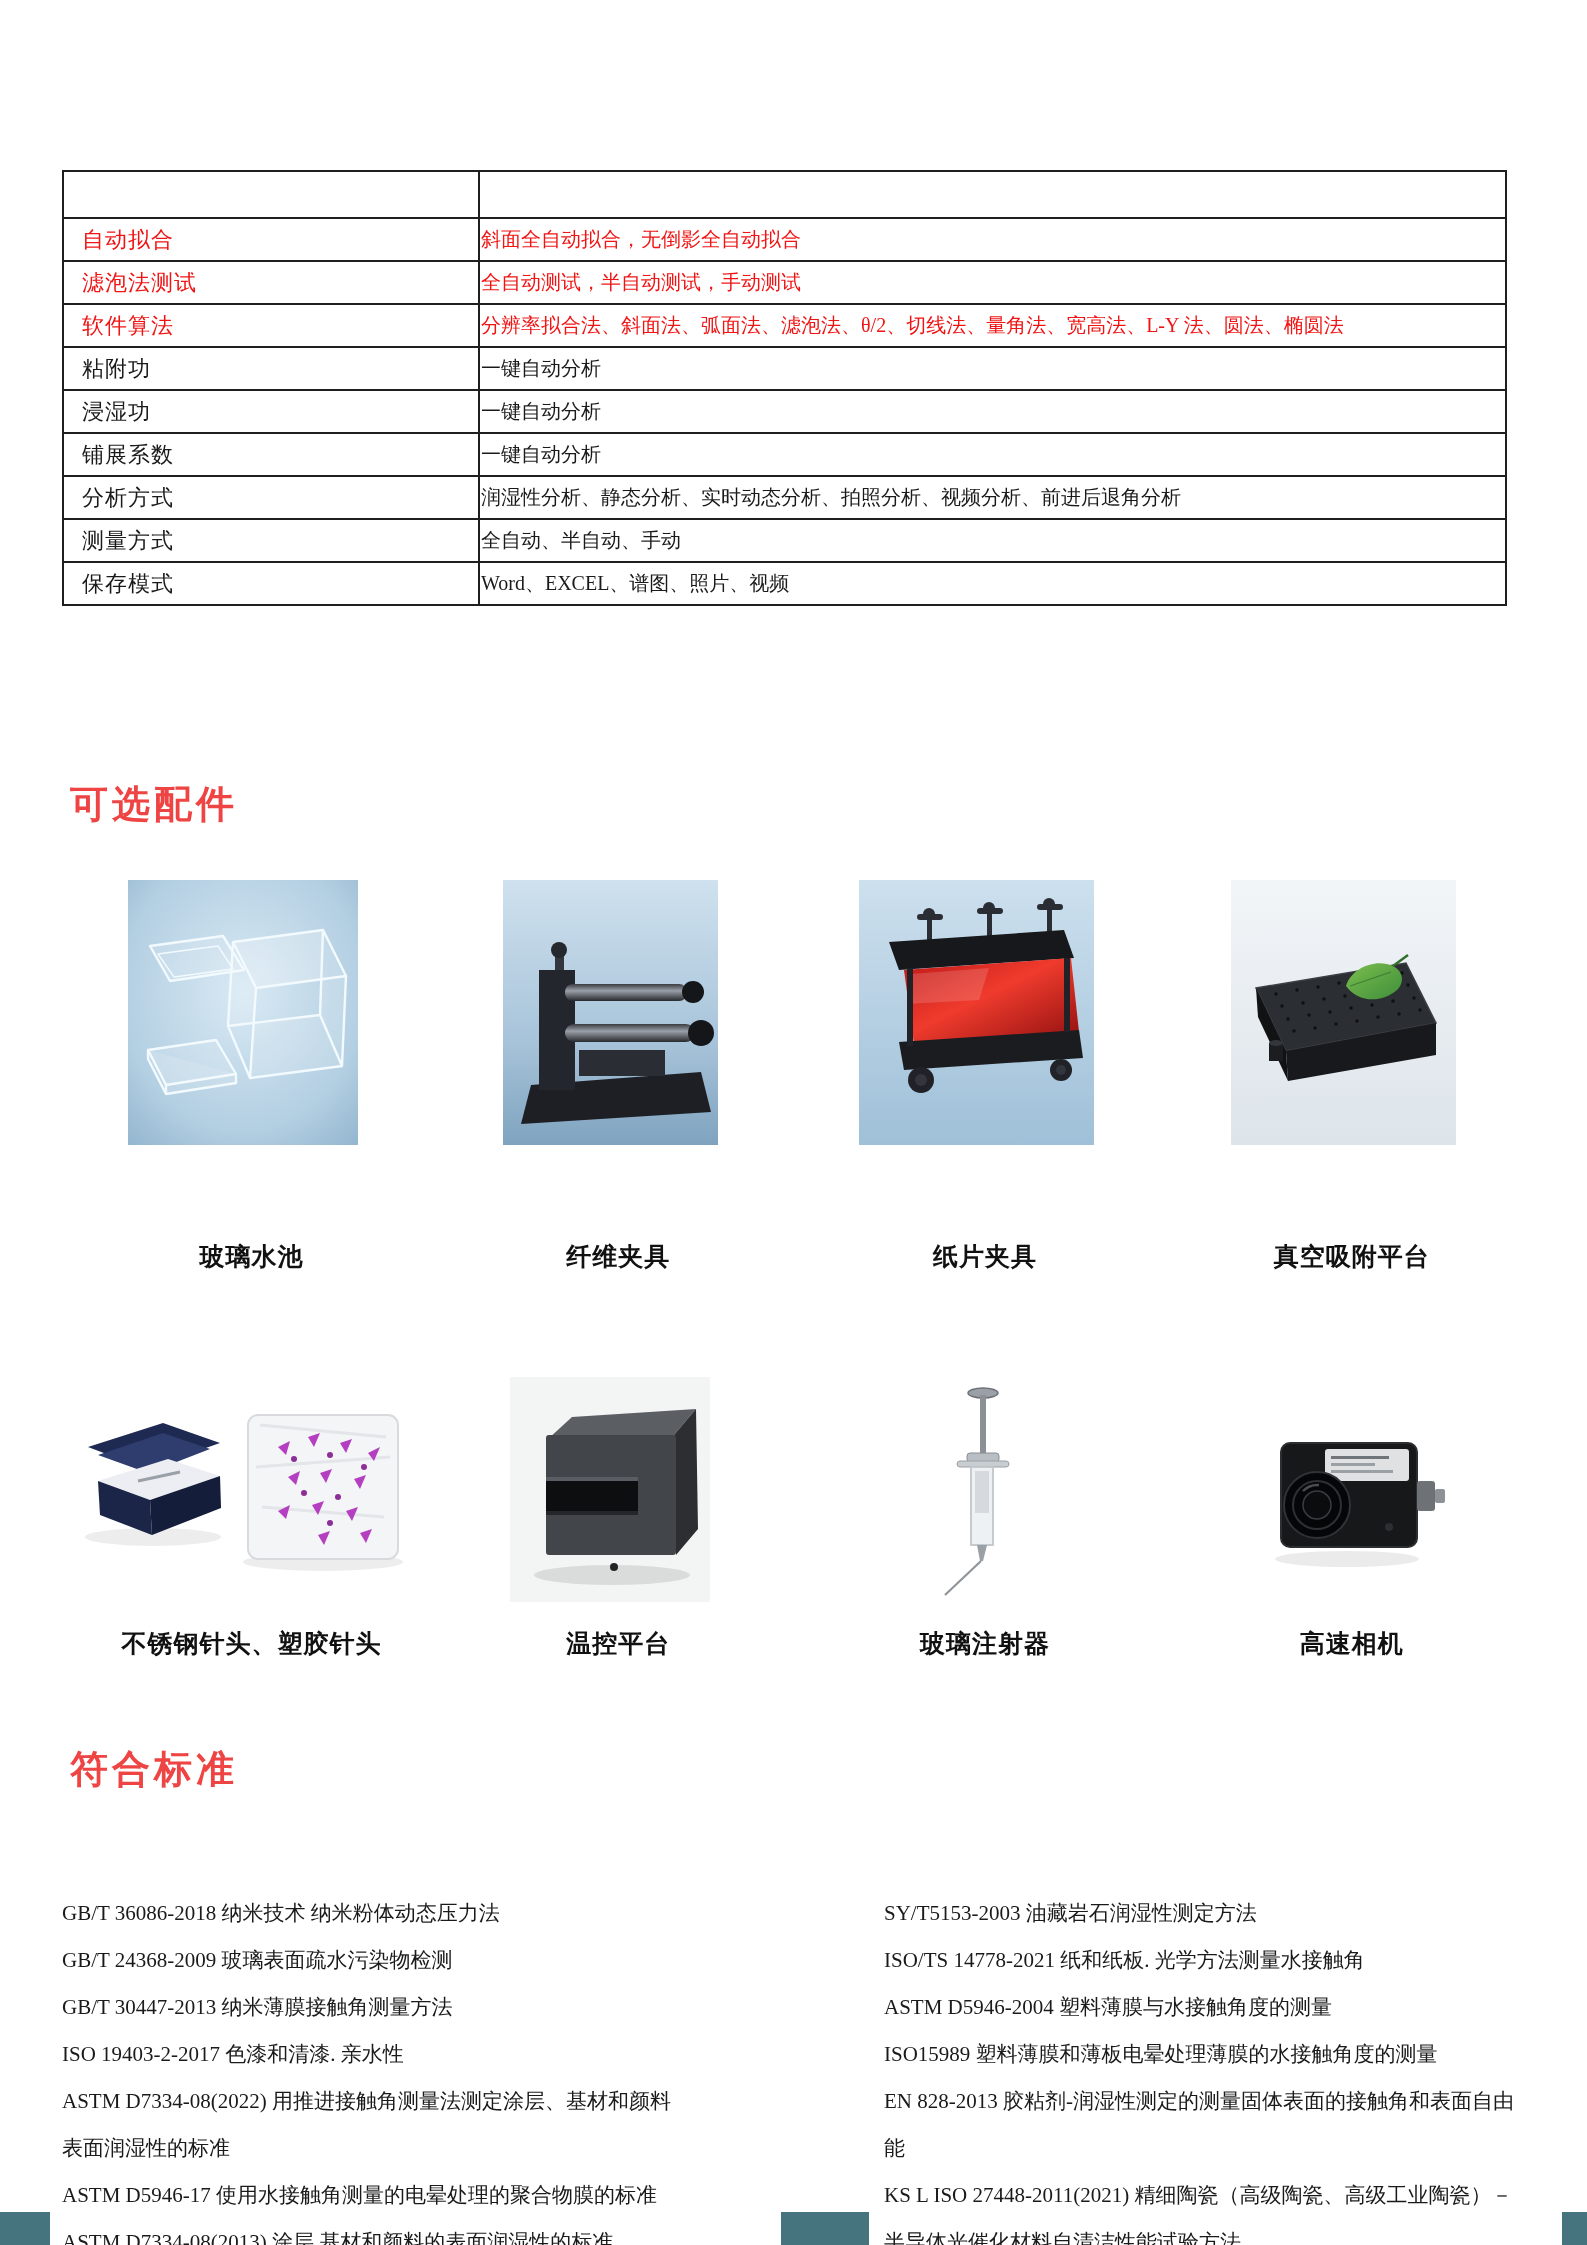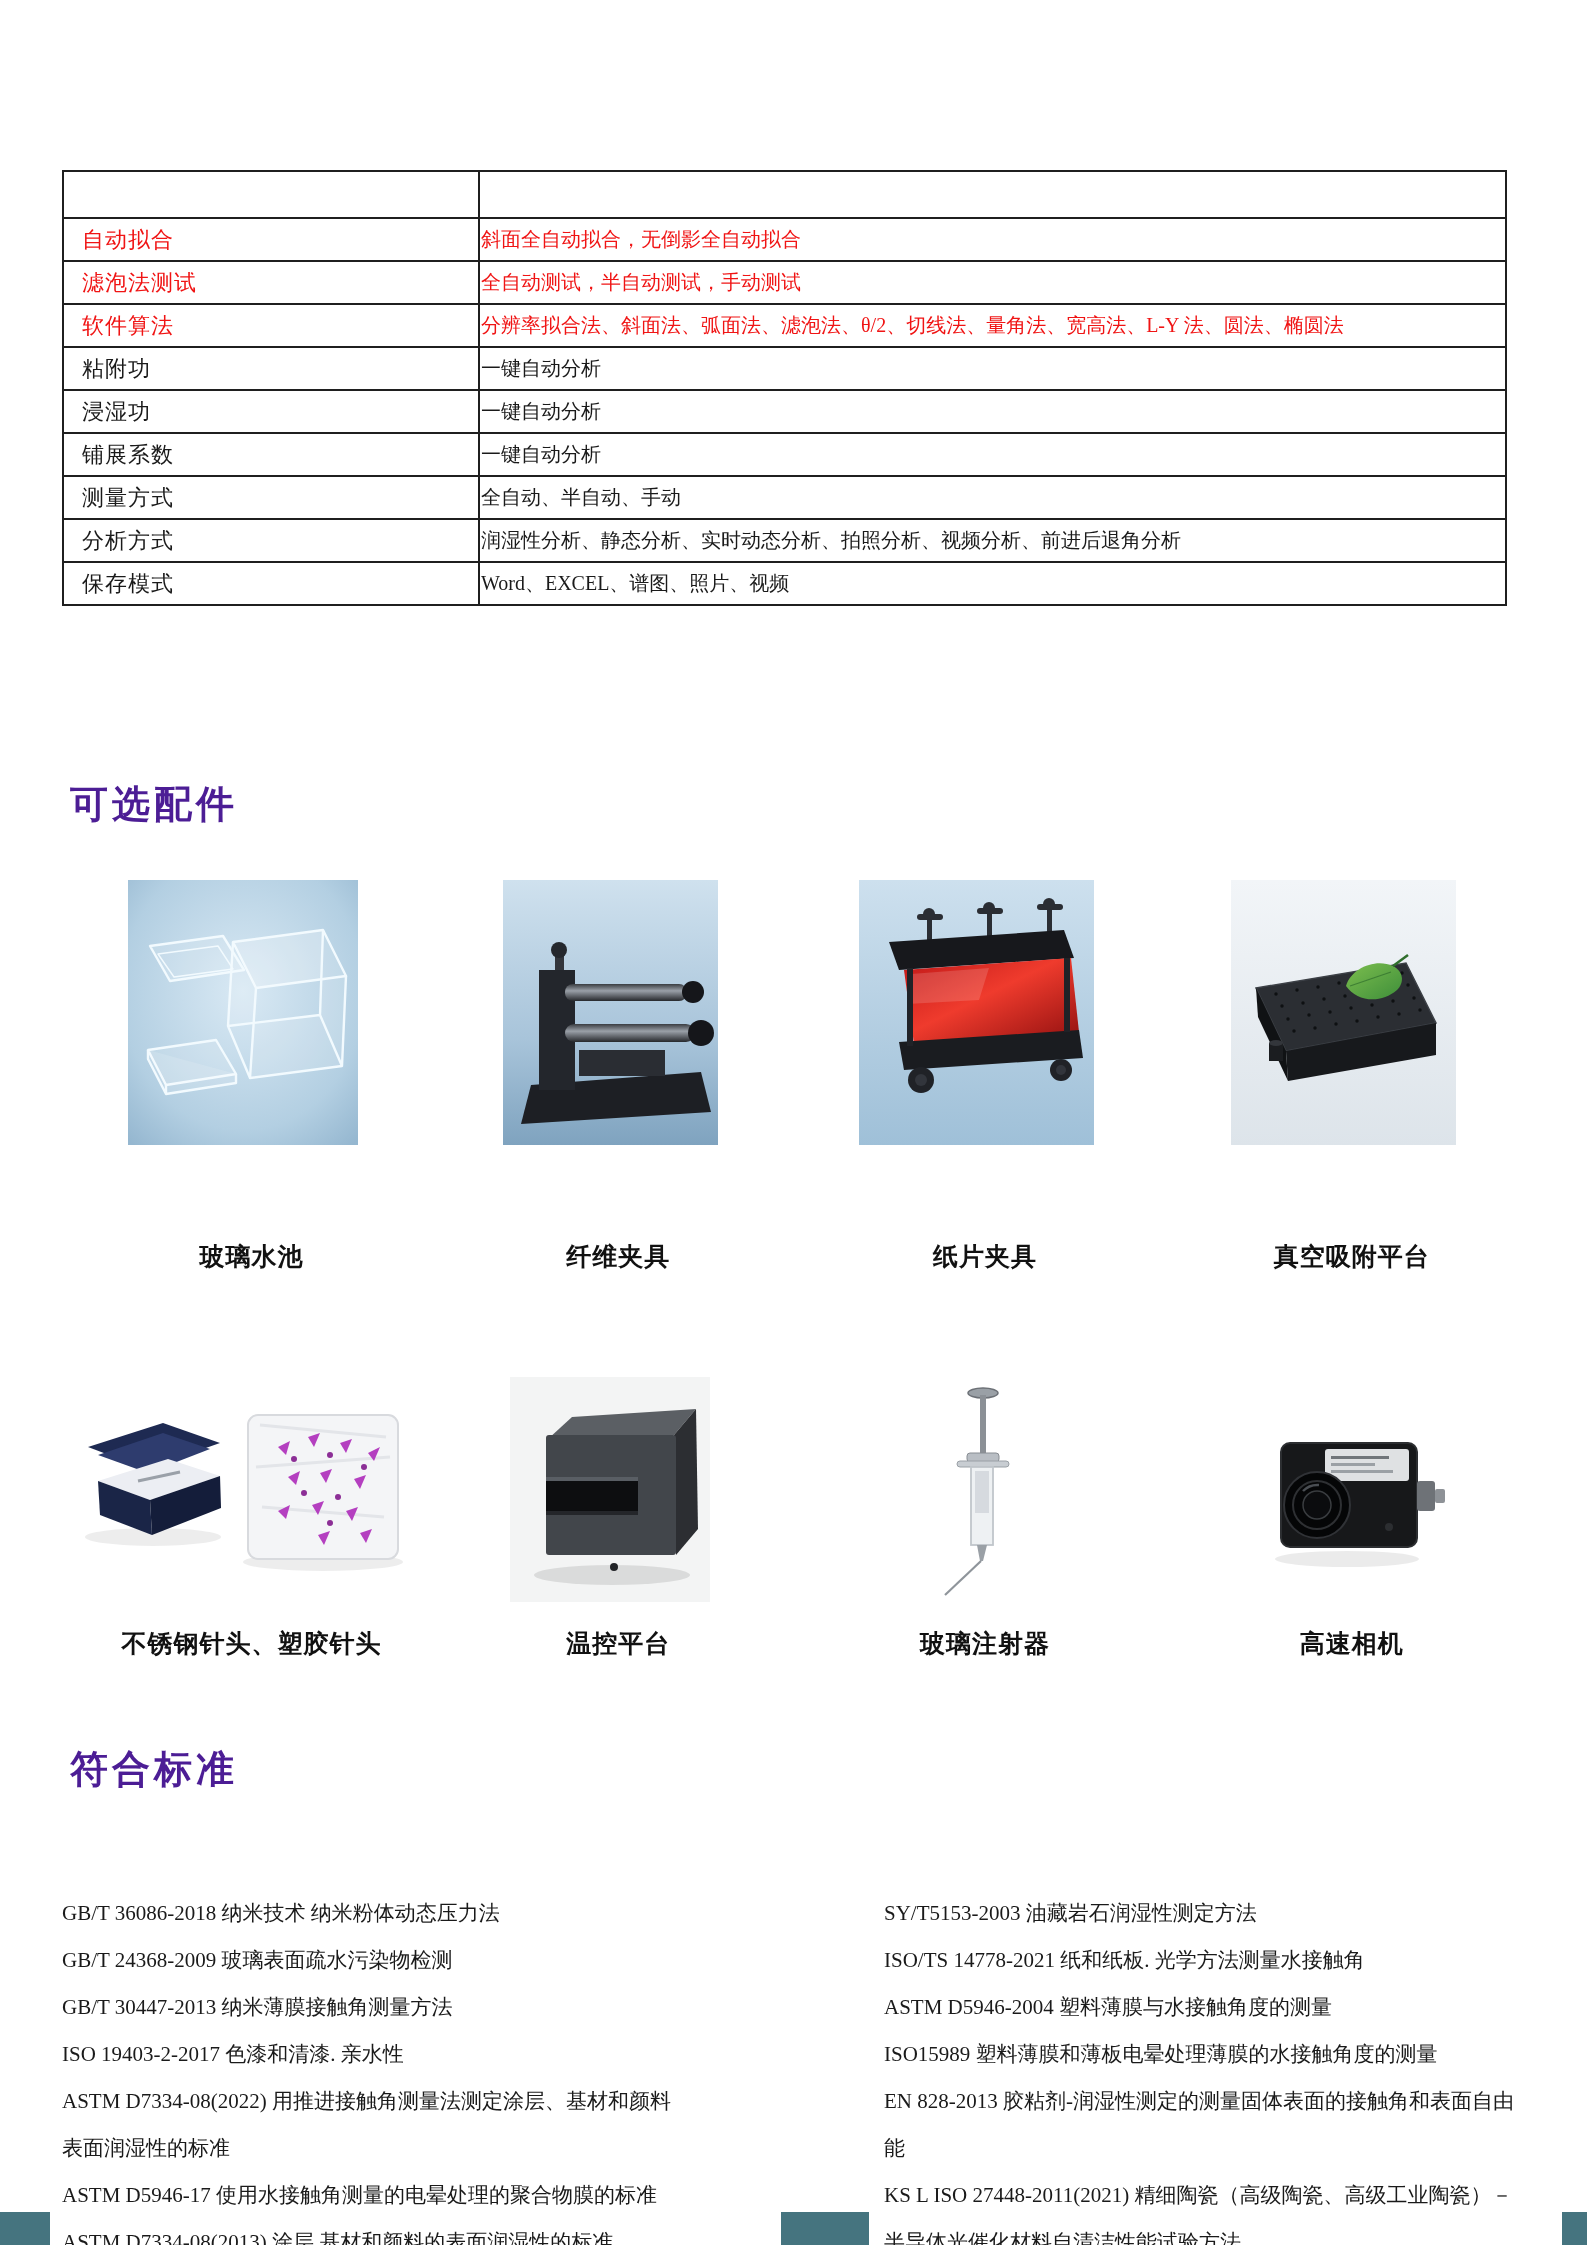--- a/index.html
+++ b/index.html
@@ -16,21 +16,21 @@
   table.spec td { border:2px solid #1f1f1f; vertical-align:middle; }
   table.spec tr { height:43px; }
   table.spec tr.hdr { height:47px; }
   table.spec td.lbl { width:395px; padding-left:18px; font-size:22px; letter-spacing:1px; }
   table.spec td.val { font-size:20px; }
   table.spec tr.red td { color:#f01414; }
 
   
   .sec-title {
     position:absolute; left:70px; margin:0; font-weight:bold;
-    font-size:38px; letter-spacing:4px; color:#4c1d95;
+    font-size:38px; letter-spacing:4px; color:#ef4444;
     font-family:"Liberation Serif","DejaVu Serif",serif;
   }
   .sec-title.t1 { top:779px; }
   .sec-title.t2 { top:1744px; }
 
   
   .acc-row { position:absolute; left:60px; width:1467px; display:flex; }
   .acc-row.imgs1 { top:880px;  height:265px; }
   .acc-row.imgs2 { top:1372px; height:235px; }
   .acc-cell { flex:1; display:flex; justify-content:center; align-items:center; }
@@ -84,26 +84,26 @@
       </tr>
       <tr>
         <td class="lbl">浸湿功</td>
         <td class="val">一键自动分析</td>
       </tr>
       <tr>
         <td class="lbl">铺展系数</td>
         <td class="val">一键自动分析</td>
       </tr>
       <tr>
+        <td class="lbl">分析方式</td>
+        <td class="val">润湿性分析、静态分析、实时动态分析、拍照分析、视频分析、前进后退角分析</td>
+      </tr>
+      <tr>
         <td class="lbl">测量方式</td>
         <td class="val">全自动、半自动、手动</td>
-      </tr>
-      <tr>
-        <td class="lbl">分析方式</td>
-        <td class="val">润湿性分析、静态分析、实时动态分析、拍照分析、视频分析、前进后退角分析</td>
       </tr>
       <tr>
         <td class="lbl">保存模式</td>
         <td class="val">Word、EXCEL、谱图、照片、视频</td>
       </tr>
     </tbody>
   </table>
 
   <h2 class="sec-title t1">可选配件</h2>
 

